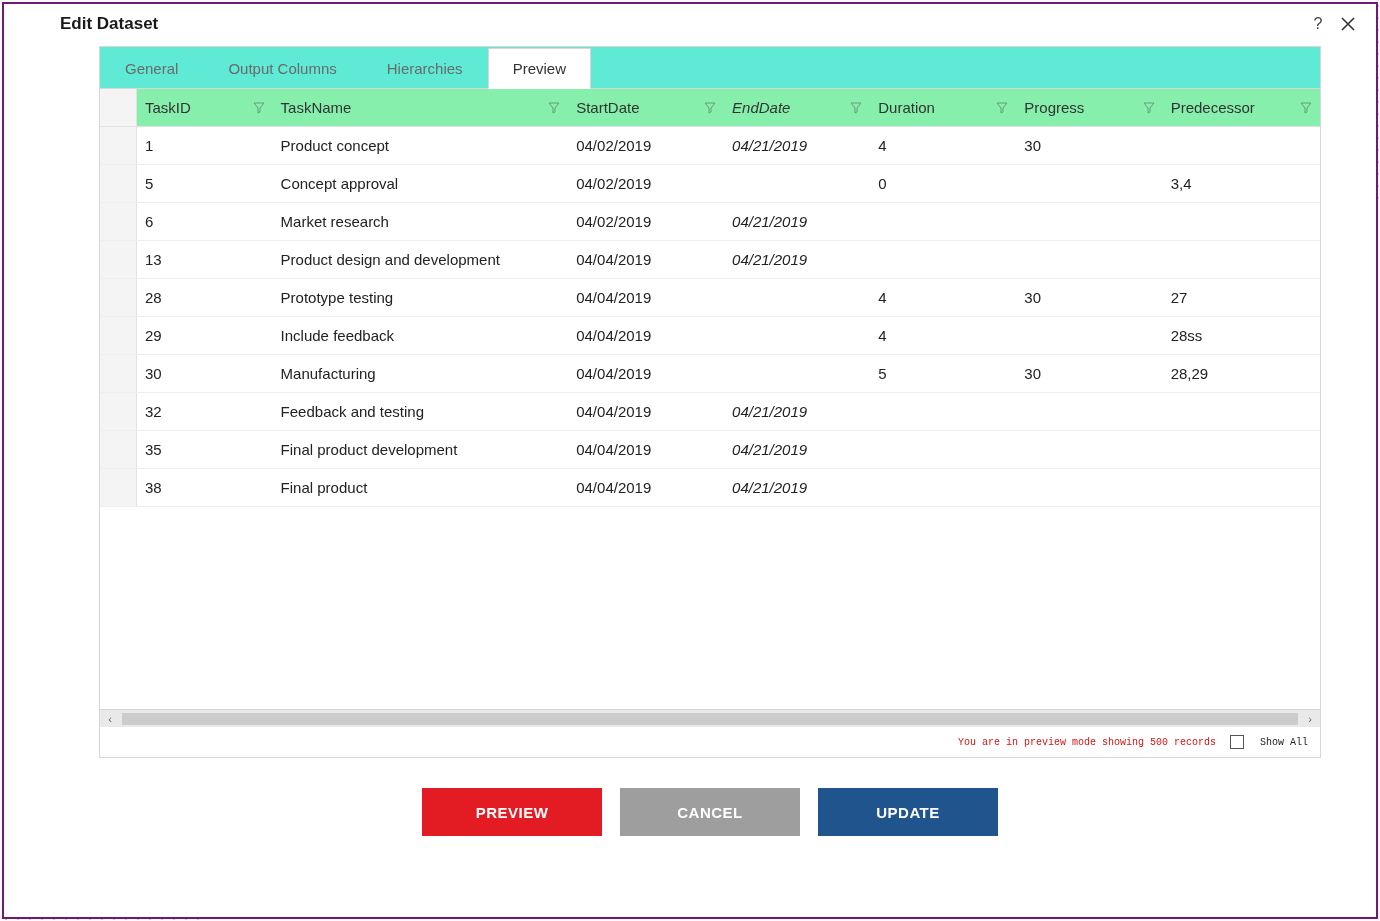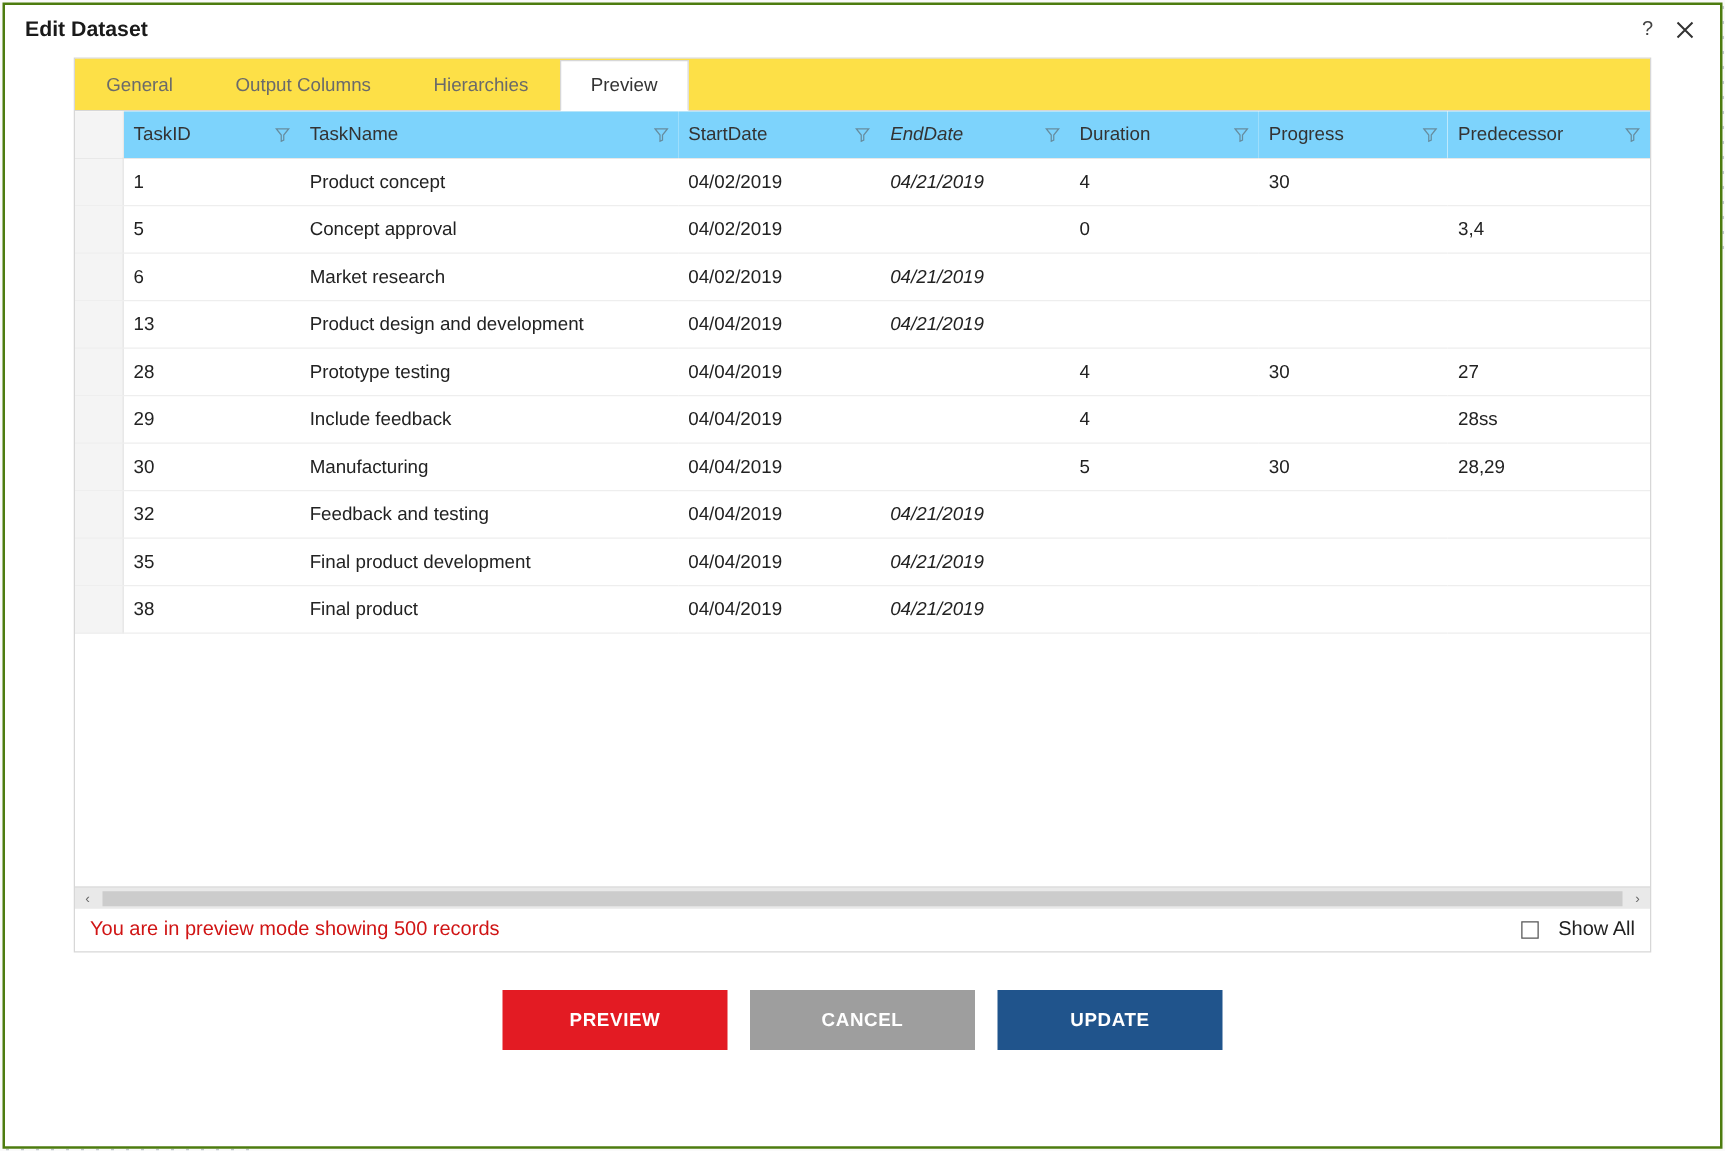--- a/index.html
+++ b/index.html
@@ -11,23 +11,24 @@
     position:absolute; width:200px; height:200px;
     background-image: radial-gradient(#bfc5cc 1.2px, transparent 1.2px);
     background-size: 12px 12px;
     z-index:0;
   }
   .dots.tr { top:0; right:0; }
   .dots.bl { bottom:0; left:0; }
 
   .outer-frame {
     position:absolute; inset:2px;
-    border:2px solid #4d7c0f;
+    border:2px solid #701a75;
     background:#fff;
     z-index:1;
+    padding-left:40px;
   }
 
   .dialog {
     position:relative;
     width:100%; height:100%;
     display:flex; flex-direction:column;
     background:transparent;
   }
 
   .dlg-header {
@@ -40,21 +41,21 @@
     color:#444; font-size:16px; margin-left:6px; cursor:pointer; user-select:none;
   }
 
   .content-area {
     margin:0 55px 0 55px;
     border:1px solid #d7d7d7;
     flex:0 0 auto;
   }
 
   .tabs {
-    display:flex; background:#fde047; border-bottom:1px solid #d7d7d7;
+    display:flex; background:#5eead4; border-bottom:1px solid #d7d7d7;
     height:42px; align-items:stretch;
   }
   .tab {
     padding:0 24px; display:flex; align-items:center;
     color:#6a6a6a; font-size:15px; cursor:pointer; border:1px solid transparent;
     position:relative; top:1px;
   }
   .tab.active {
     background:#fff; color:#333;
     border:1px solid #d7d7d7; border-bottom:1px solid #fff;
@@ -62,21 +63,21 @@
 
   .grid-wrap {
     position:relative; height:620px; overflow:hidden; background:#fff;
   }
   .grid-scroll {
     height:100%; overflow:auto;
   }
 
   table.grid { border-collapse:collapse; width:100%; font-size:15px; }
   table.grid thead th {
-    background:#7dd3fc; font-weight:400; text-align:left;
+    background:#86efac; font-weight:400; text-align:left;
     border-bottom:1px solid #e1e1e1; padding:10px 8px;
     color:#333; position:sticky; top:0;
     white-space:nowrap;
   }
   .th-inner { display:flex; align-items:center; gap:8px; }
   .th-label { flex:1; }
   .filter-icon {
     width:12px; height:12px; opacity:0.55; flex:0 0 auto;
   }
   .filter-icon svg { display:block; }
@@ -101,23 +102,24 @@
   .hscroll {
     height:18px; background:#e9e9e9; display:flex; align-items:center;
     border-top:1px solid #d7d7d7;
   }
   .hscroll .arrow {
     width:20px; text-align:center; color:#666; font-size:11px; cursor:pointer; user-select:none;
   }
   .hscroll .track { flex:1; height:12px; background:#ccc; margin:0 2px; }
 
   .footer-row {
-    display:flex; align-items:center; justify-content:space-between;
+    display:flex; align-items:center; justify-content:flex-end;
     padding:8px 12px 8px 12px; gap:14px;
-    font-size:16px;
+    font-size:10px;
+    font-family:Liberation Mono, monospace;
   }
   .preview-msg { color:#d01414; }
   .showall { display:flex; align-items:center; gap:16px; color:#222; cursor:pointer; }
   .chk { width:14px; height:14px; border:1.5px solid #555; display:inline-block; }
 
   .buttons {
     display:flex; justify-content:center; gap:18px;
     padding:30px 0 20px 0;
   }
   .btn {

